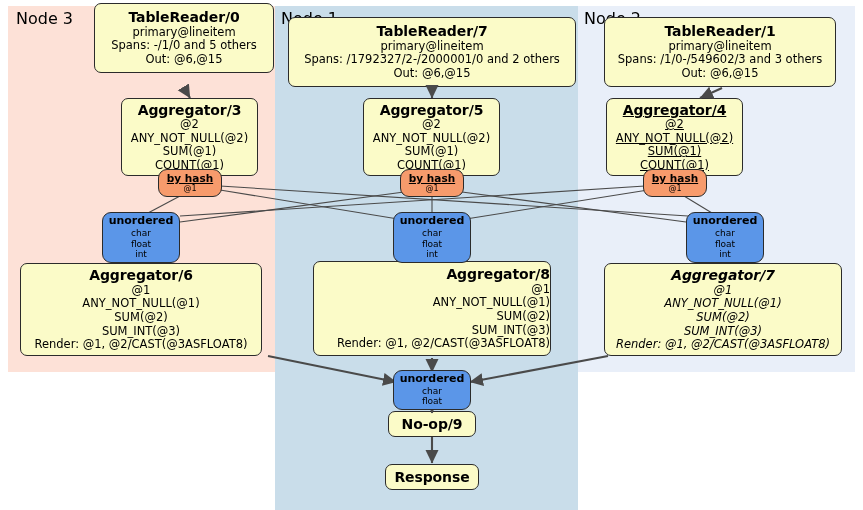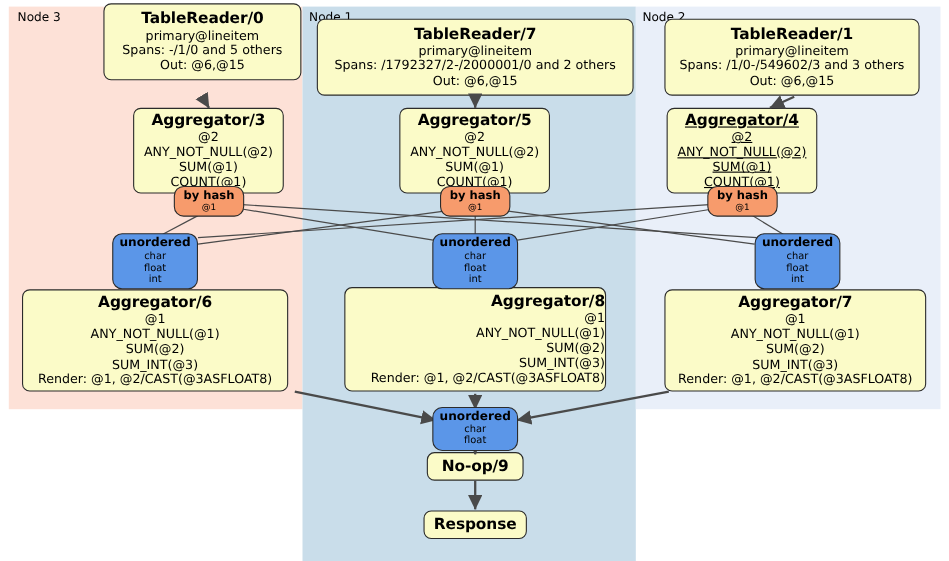--- a/index.html
+++ b/index.html
@@ -1,30 +1,30 @@
 <!DOCTYPE html>
 <html><head>
 <meta charset="utf-8">
 <style>
   html,body{margin:0;padding:0;background:#ffffff;}
   body{font-family:"DejaVu Sans","Liberation Sans",sans-serif;}
   #stage{position:relative;width:863px;height:510px;overflow:hidden;background:#ffffff;}
 
   .node-panel{position:absolute;box-sizing:border-box;}
-  .node-label{position:absolute;font-size:11px;color:#000;white-space:nowrap;}
+  .node-label{position:absolute;font-size:16px;color:#000;white-space:nowrap;}
 
   .gbox{position:absolute;box-sizing:border-box;border:1.3px solid #2b2b2b;
         display:flex;flex-direction:column;align-items:center;justify-content:center;
         text-align:center;line-height:1.18;}
   .proc{background:#fbfbc8;border-radius:7px;}
   .proc .ttl{font-weight:bold;font-size:14px;color:#000;letter-spacing:-0.1px;}
   .proc .ln{font-size:11.5px;color:#000;}
 
   .router{background:#f79b6c;border-radius:9px;border:1.3px solid #2b2b2b;z-index:6;}
-  .router .ttl{font-weight:bold;font-size:10.5px;color:#000;}
+  .router .ttl{font-weight:bold;font-size:10.5px;color:#000;text-decoration:underline;}
   .router .ln{font-size:8px;color:#000;}
 
   .stream{background:#5b96e8;border-radius:9px;border:1.3px solid #2b2b2b;z-index:6;}
   .stream .ttl{font-weight:bold;font-size:11px;color:#000;}
   .stream .ln{font-size:9px;color:#000;}
 
   .small .ttl{font-size:14px;}
   svg.wires{position:absolute;left:0;top:0;width:863px;height:510px;overflow:visible;}
   svg.thin{z-index:3;}
   svg.thick{z-index:5;}
@@ -187,21 +187,21 @@
     <div class="ln">@1</div>
   </div>
 
   <div class="gbox stream" style="left:686px;top:212px;width:78px;height:51px;">
     <div class="ttl">unordered</div>
     <div class="ln">char</div>
     <div class="ln">float</div>
     <div class="ln">int</div>
   </div>
 
-  <div class="gbox proc" style="left:604px;top:263px;width:238px;height:93px;">
+  <div class="gbox proc" style="left:604px;top:263px;width:238px;height:93px;font-style:italic;">
     <div class="ttl">Aggregator/7</div>
     <div class="ln">@1</div>
     <div class="ln">ANY_NOT_NULL(@1)</div>
     <div class="ln">SUM(@2)</div>
     <div class="ln">SUM_INT(@3)</div>
     <div class="ln">Render: @1, @2/CAST(@3ASFLOAT8)</div>
   </div>
 
 </div>
 

